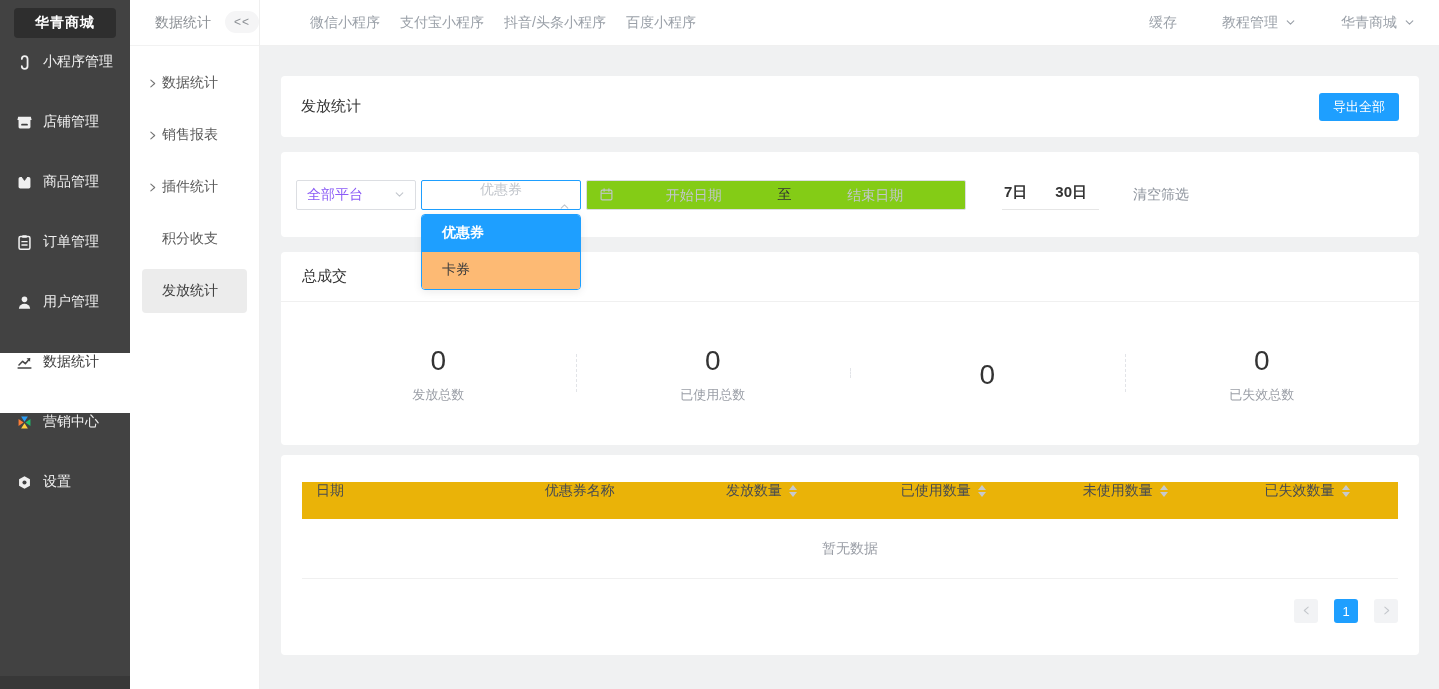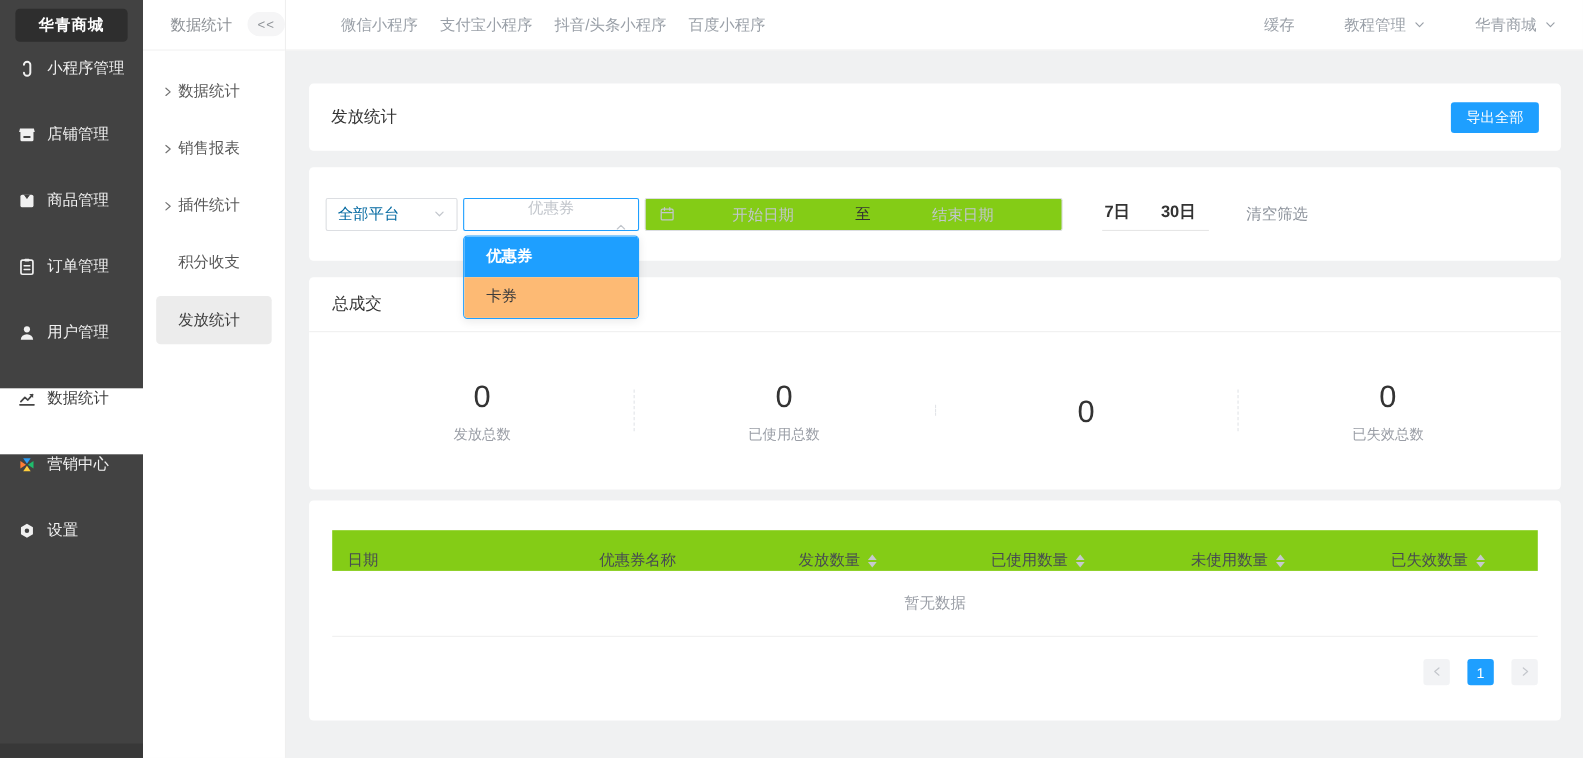--- a/index.html
+++ b/index.html
@@ -52,21 +52,21 @@
                     justify-content:space-between; padding:0 20px; }
   .page-title { font-size:15px; color:#333; }
   .btn-primary { min-width:78px; height:28px; background:#1e9fff; color:#fff; border:none;
                  border-radius:3px; font-size:13px; display:flex; align-items:center;
                  justify-content:center; padding:0 14px; cursor:pointer; font-family:inherit; }
 
   
   .card-filter { top:152px; height:85px; display:flex; align-items:center; padding:0 15px; }
   .sel { height:30px; border:1px solid #dcdee2; border-radius:2px; background:#fff;
          display:flex; align-items:center; font-size:14px; cursor:pointer; }
-  .sel-platform { width:120px; justify-content:space-between; padding:0 10px; color:#0369a1; }
+  .sel-platform { width:120px; justify-content:space-between; padding:0 10px; color:#8b5cf6; }
   .sel-type { width:160px; margin-left:5px; border-color:#1e9fff; padding:0 10px; position:relative;flex-direction:column; }
   .caret { width:1px; height:16px; background:#333; margin-right:1px; }
   .ph { color:#c2c6cc; }
   .sel-type .arrow { margin-left:auto; }
   .dropdown { position:absolute; left:-1px; top:33px; width:160px; background:#fff;
               border:1px solid #1e9fff; border-radius:4px; overflow:hidden; z-index:30;
               box-shadow:0 2px 8px rgba(0,0,0,.08); }
   .option { height:37px; display:flex; align-items:center; padding-left:20px; font-size:14px;
             color:#3c3c3c; cursor:pointer; background:#fdba74; }
   .option.selected { background:#1e9fff; color:#fff; font-weight:bold; }
@@ -87,21 +87,21 @@
               padding-left:21px; font-size:15px; color:#333; }
   .stats { display:flex; height:142px; align-items:center; padding:0 20px; }
   .stat { flex:1; text-align:center; position:relative; padding:6px 0 2px; }
   .stat + .stat::before { content:''; position:absolute; left:0; top:14px; bottom:14px;
                           border-left:1px dashed #e2e4e8; }
   .stat-value { font-size:28px; color:#333; line-height:1.1; }
   .stat-label { font-size:13px; color:#9a9ea6; margin-top:9px; }
 
   
   .card-table { top:455px; height:200px; }
-  .thead { margin:27px 21px 0; height:37px; background:#84cc16; display:flex; align-items:flex-end;
+  .thead { margin:27px 21px 0; height:37px; background:#eab308; display:flex; align-items:flex-start;
            font-size:14px; color:#474b52; }
   .th { flex:1; display:flex; justify-content:center; align-items:center; gap:7px; }
   .th.first { justify-content:flex-start; padding-left:14px; flex:0.95; }
   .sort { display:flex; flex-direction:column; gap:2px; cursor:pointer; }
   .sort .tri-up { width:0; height:0; border-left:4px solid transparent; border-right:4px solid transparent;
                   border-bottom:5px solid #c6c9cd; }
   .sort .tri-dn { width:0; height:0; border-left:4px solid transparent; border-right:4px solid transparent;
                   border-top:5px solid #c6c9cd; }
   .empty-row { margin:0 21px; height:60px; display:flex; align-items:center; justify-content:center;
                color:#9a9ea6; font-size:14px; border-bottom:1px solid #f0f0f0; }

